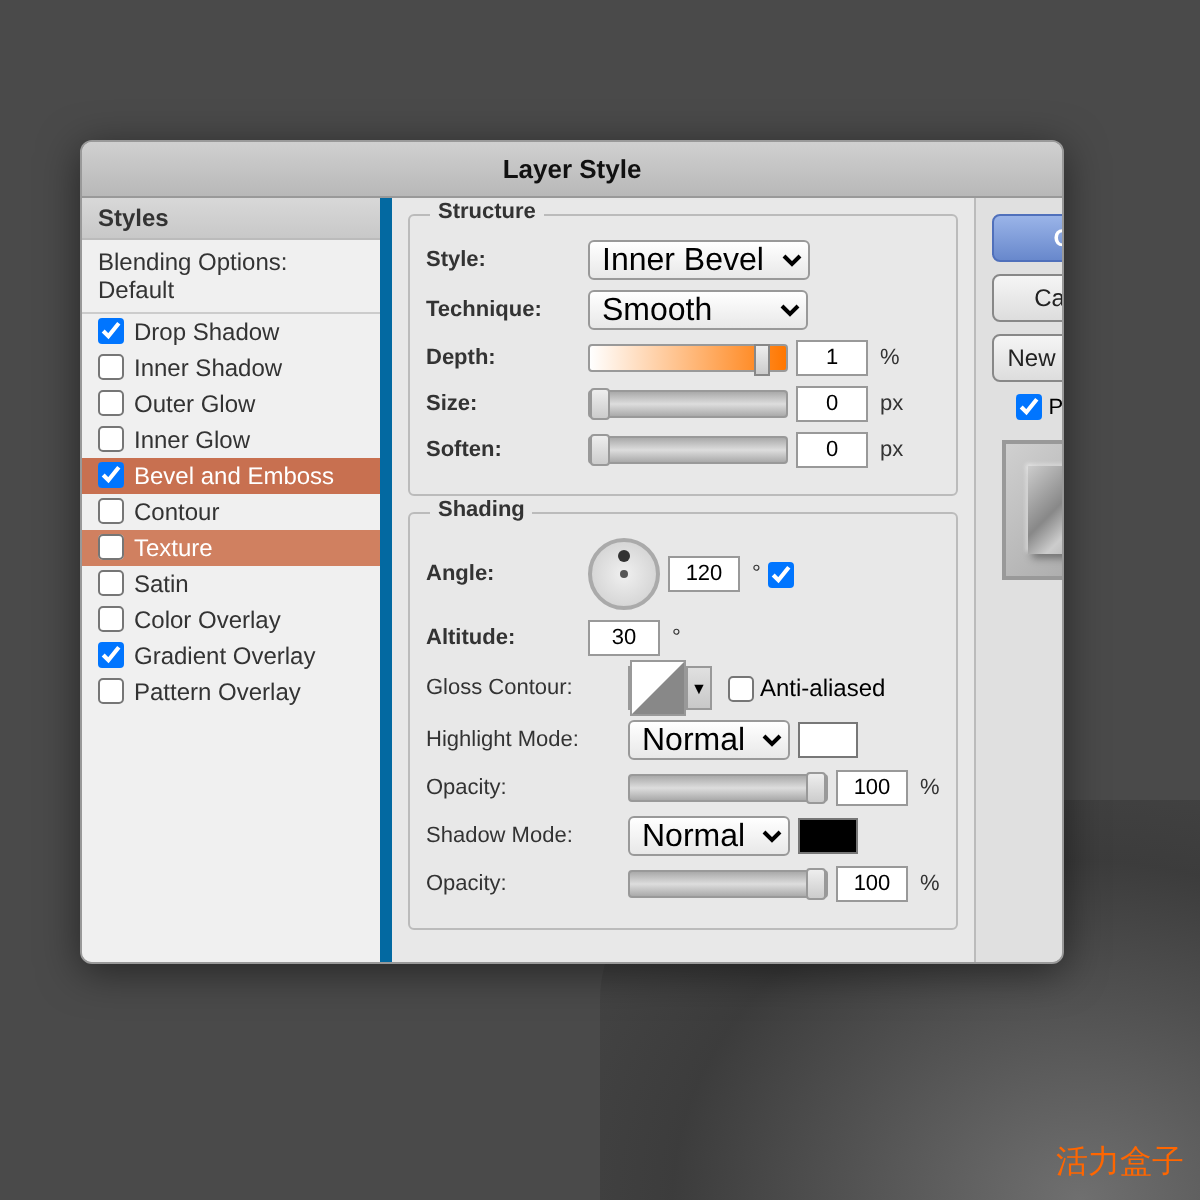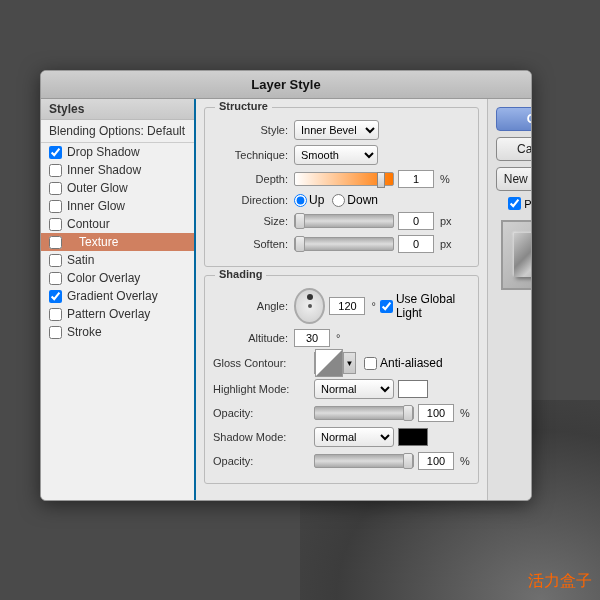--- a/index.html
+++ b/index.html
@@ -61,21 +61,21 @@
     .dialog-body {
       display: flex;
       flex-direction: row;
       padding: 0;
     }
 
     
     .left-panel {
       width: 155px;
       background: #f0f0f0;
-      border-right: 2px solid #0369a1;
+      border-right: 6px solid #0369a1;
       padding: 0;
       flex-shrink: 0;
     }
 
     .styles-header {
       background: linear-gradient(to bottom, #d8d8d8, #c8c8c8);
       padding: 3px 8px;
       font-weight: bold;
       color: #333;
       border-bottom: 1px solid #bbb;
@@ -83,38 +83,37 @@
 
     .blending-options {
       padding: 4px 8px;
       color: #333;
       border-bottom: 1px solid #ccc;
       cursor: pointer;
     }
 
     .layer-item {
       display: flex;
-      align-items: center;
+      align-items: flex-start;
       padding: 2px 8px;
       cursor: pointer;
       color: #333;
     }
 
     .layer-item.active {
       background: #c87050;
       color: #fff;
     }
 
     .layer-item.sub {
       padding-left: 8px;
     }
 
     .layer-item.sub.active {
       background: #d08060;
-      gap: 12px;
     }
 
     .layer-item input[type="checkbox"] {
       margin-right: 5px;
     }
 
     
     .middle-panel {
       flex: 1;
       padding: 8px;
@@ -145,39 +144,39 @@
     }
 
     .form-row {
       display: flex;
       align-items: center;
       margin-bottom: 5px;
     }
 
     .form-label {
       width: 75px;
-      text-align: right;
       margin-right: 6px;
       color: #333;
       font-size: 11px;
       flex-shrink: 0;
+      font-weight: bold;
     }
 
     .form-label-wide {
       width: 95px;
       text-align: left;
       margin-right: 6px;
       color: #333;
       font-size: 11px;
       flex-shrink: 0;
     }
 
     select.dropdown {
       height: 20px;
-      font-size: 11px;
+      font-size: 16px;
       border: 1px solid #999;
       background: linear-gradient(to bottom, #fff, #e8e8e8);
       border-radius: 3px;
       padding: 0 2px;
       min-width: 80px;
     }
 
     .slider-container {
       display: flex;
       align-items: center;
@@ -419,20 +418,24 @@
       <div class="layer-item">
         <input type="checkbox" style="">
         <span>Outer Glow</span>
       </div>
 
       <div class="layer-item">
         <input type="checkbox" style="">
         <span>Inner Glow</span>
       </div>
 
+      <div class="layer-item active">
+        <input type="checkbox" checked="" style="">
+        <span>Bevel and Emboss</span>
+      </div>
 
       <div class="layer-item sub">
         <input type="checkbox" style="">
         <span>Contour</span>
       </div>
 
       <div class="layer-item sub active">
         <input type="checkbox" style="">
         <span>Texture</span>
       </div>
@@ -450,24 +453,20 @@
       <div class="layer-item">
         <input type="checkbox" checked="" style="">
         <span>Gradient Overlay</span>
       </div>
 
       <div class="layer-item">
         <input type="checkbox" style="">
         <span>Pattern Overlay</span>
       </div>
 
-      <div class="layer-item">
-        <input type="checkbox" style="">
-        <span>Stroke</span>
-      </div>
     </div>
 
     <div class="middle-panel">
 
       <div class="section-group">
         <div class="section-legend">Structure</div>
         <div class="section-content">
 
           <div class="form-row">
             <span class="form-label">Style:</span>
@@ -491,33 +490,20 @@
             <span class="form-label">Depth:</span>
             <div class="slider-container">
               <div class="orange-slider">
                 <div class="slider-thumb"></div>
               </div>
               <input type="text" class="num-input" value="1" style="">
               <span class="unit">%</span>
             </div>
           </div>
 
-          <div class="form-row">
-            <span class="form-label">Direction:</span>
-            <div class="radio-group">
-              <label class="checkbox-label">
-                <input type="radio" name="direction" checked="" style="">
-                <span>Up</span>
-              </label>
-              <label class="checkbox-label">
-                <input type="radio" name="direction" style="">
-                <span>Down</span>
-              </label>
-            </div>
-          </div>
 
           <div class="form-row">
             <span class="form-label">Size:</span>
             <div class="slider-container">
               <input type="range" min="0" max="100" value="0" style="">
               <input type="text" class="num-input" value="0" style="">
               <span class="unit">px</span>
             </div>
           </div>
 
@@ -540,21 +526,20 @@
             <span class="form-label">Angle:</span>
             <div class="angle-control">
               <div class="angle-wheel">
                 <div class="angle-dot"></div>
                 <div class="angle-center-dot"></div>
               </div>
               <input type="text" class="num-input" value="120" style="">
               <span class="unit">°</span>
               <label class="checkbox-label">
                 <input type="checkbox" checked="" style="">
-                <span>Use Global Light</span>
               </label>
             </div>
           </div>
 
           <div class="form-row">
             <span class="form-label">Altitude:</span>
             <div class="slider-container">
               <input type="text" class="num-input" value="30" style="">
               <span class="unit">°</span>
             </div>

